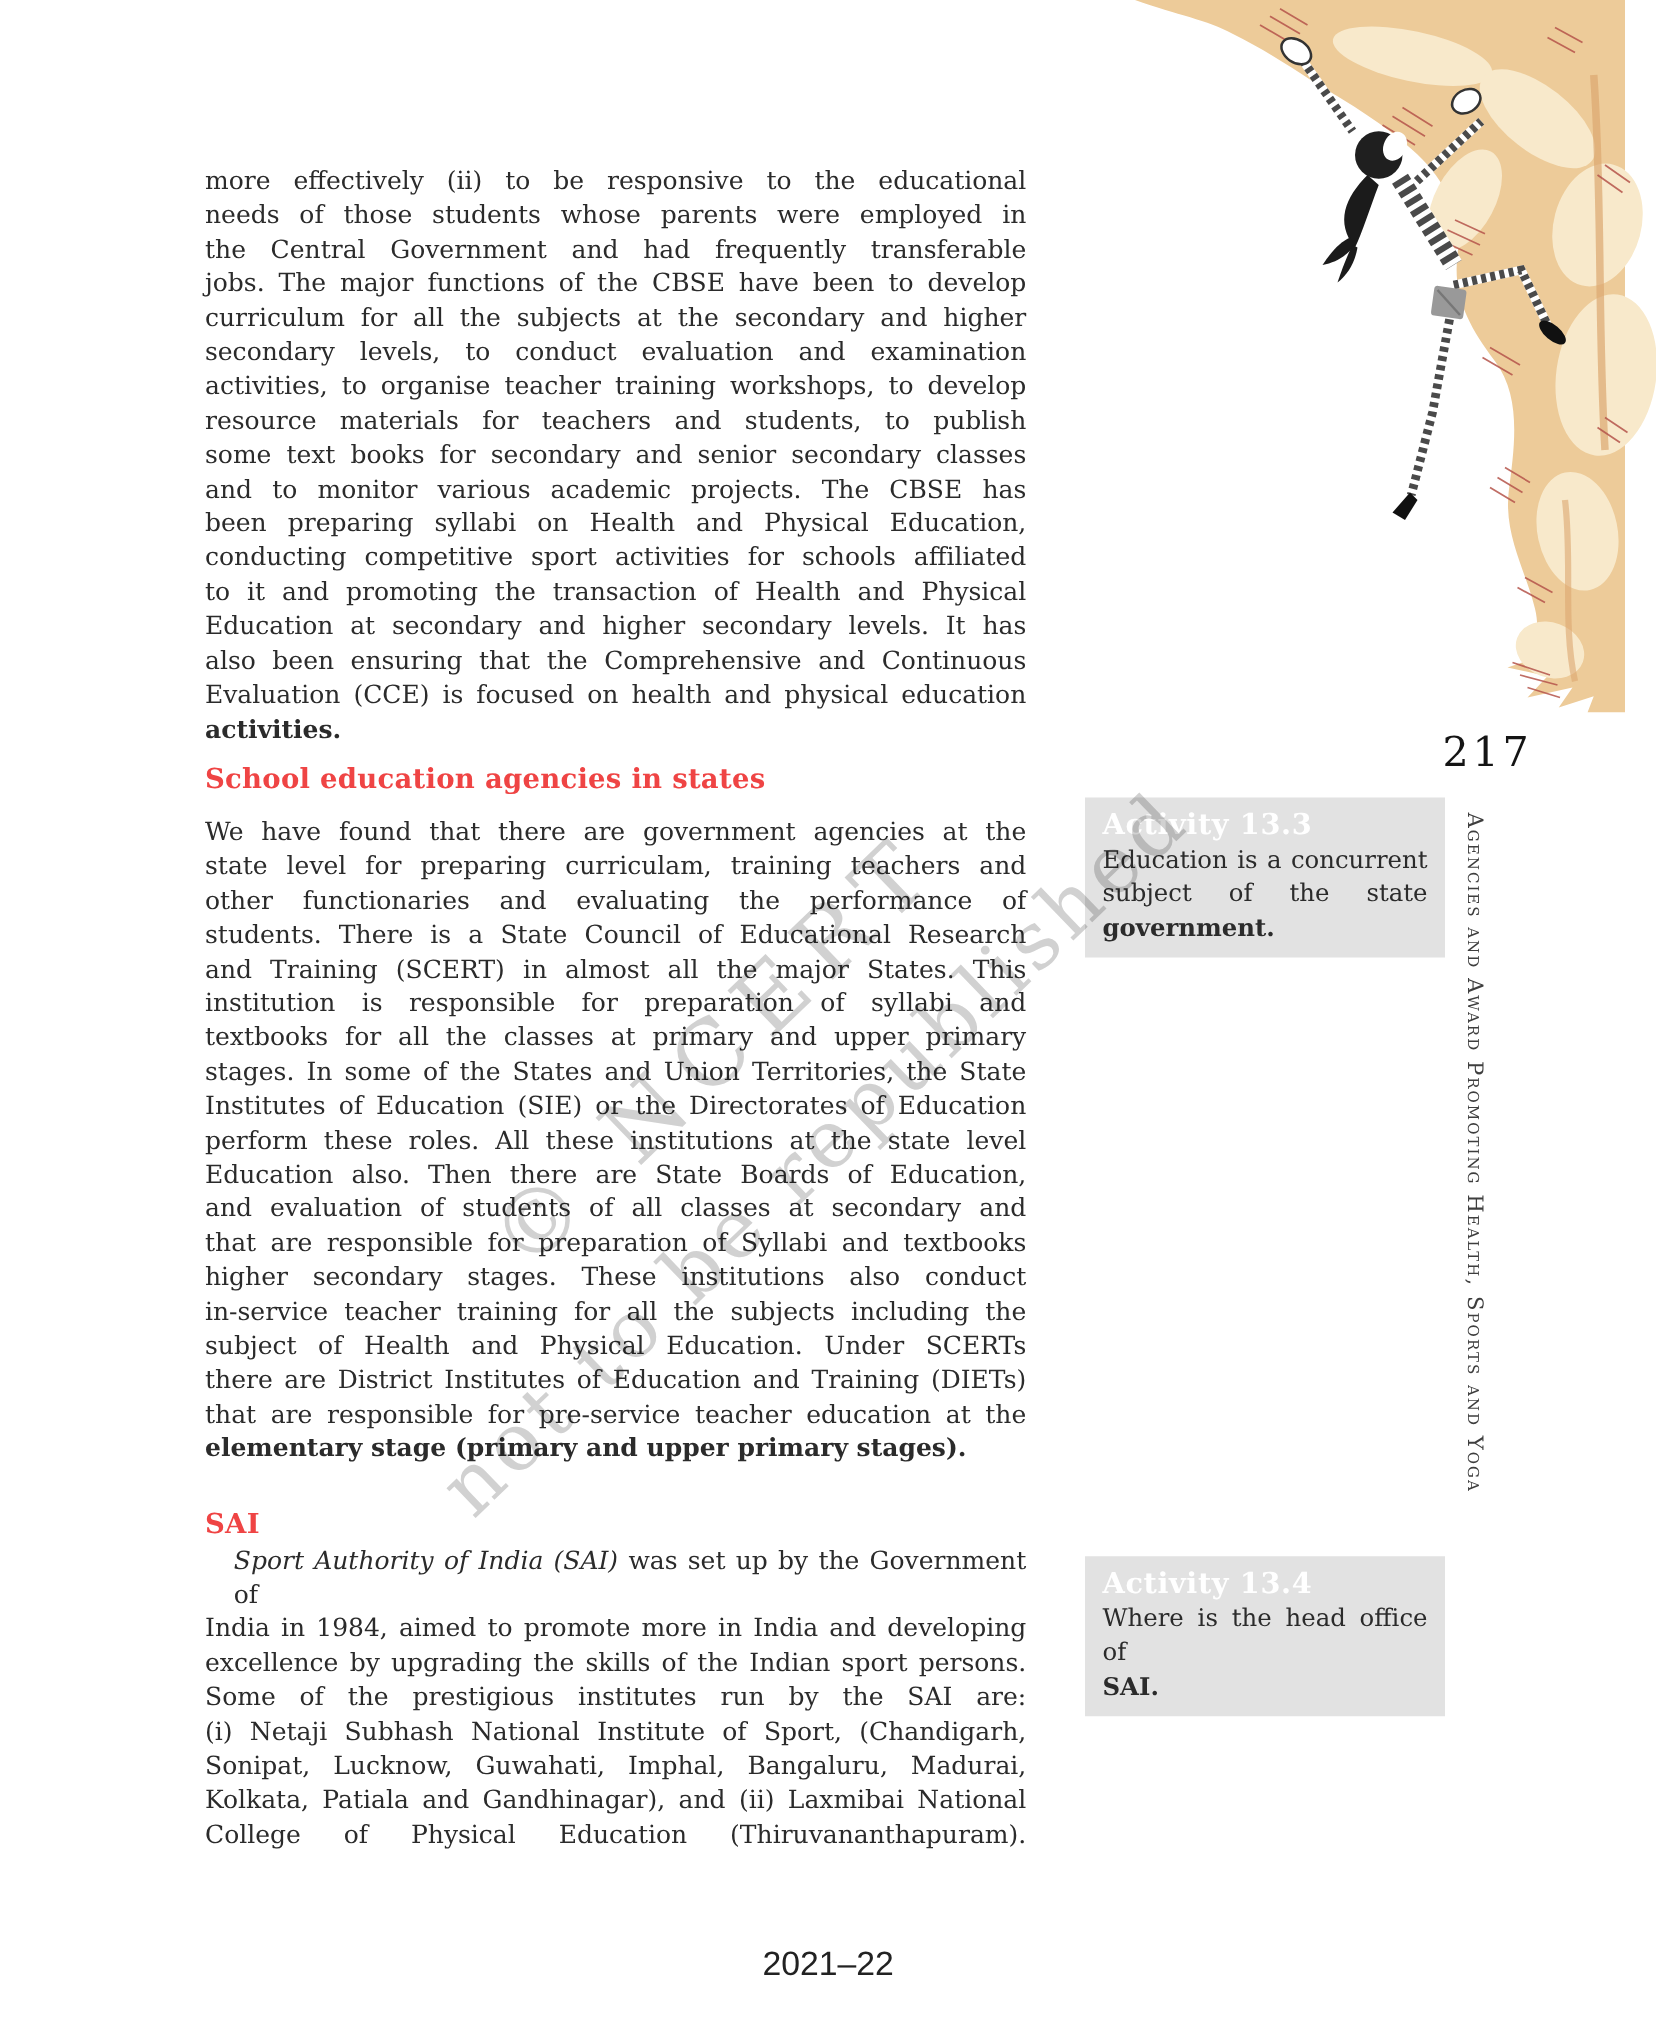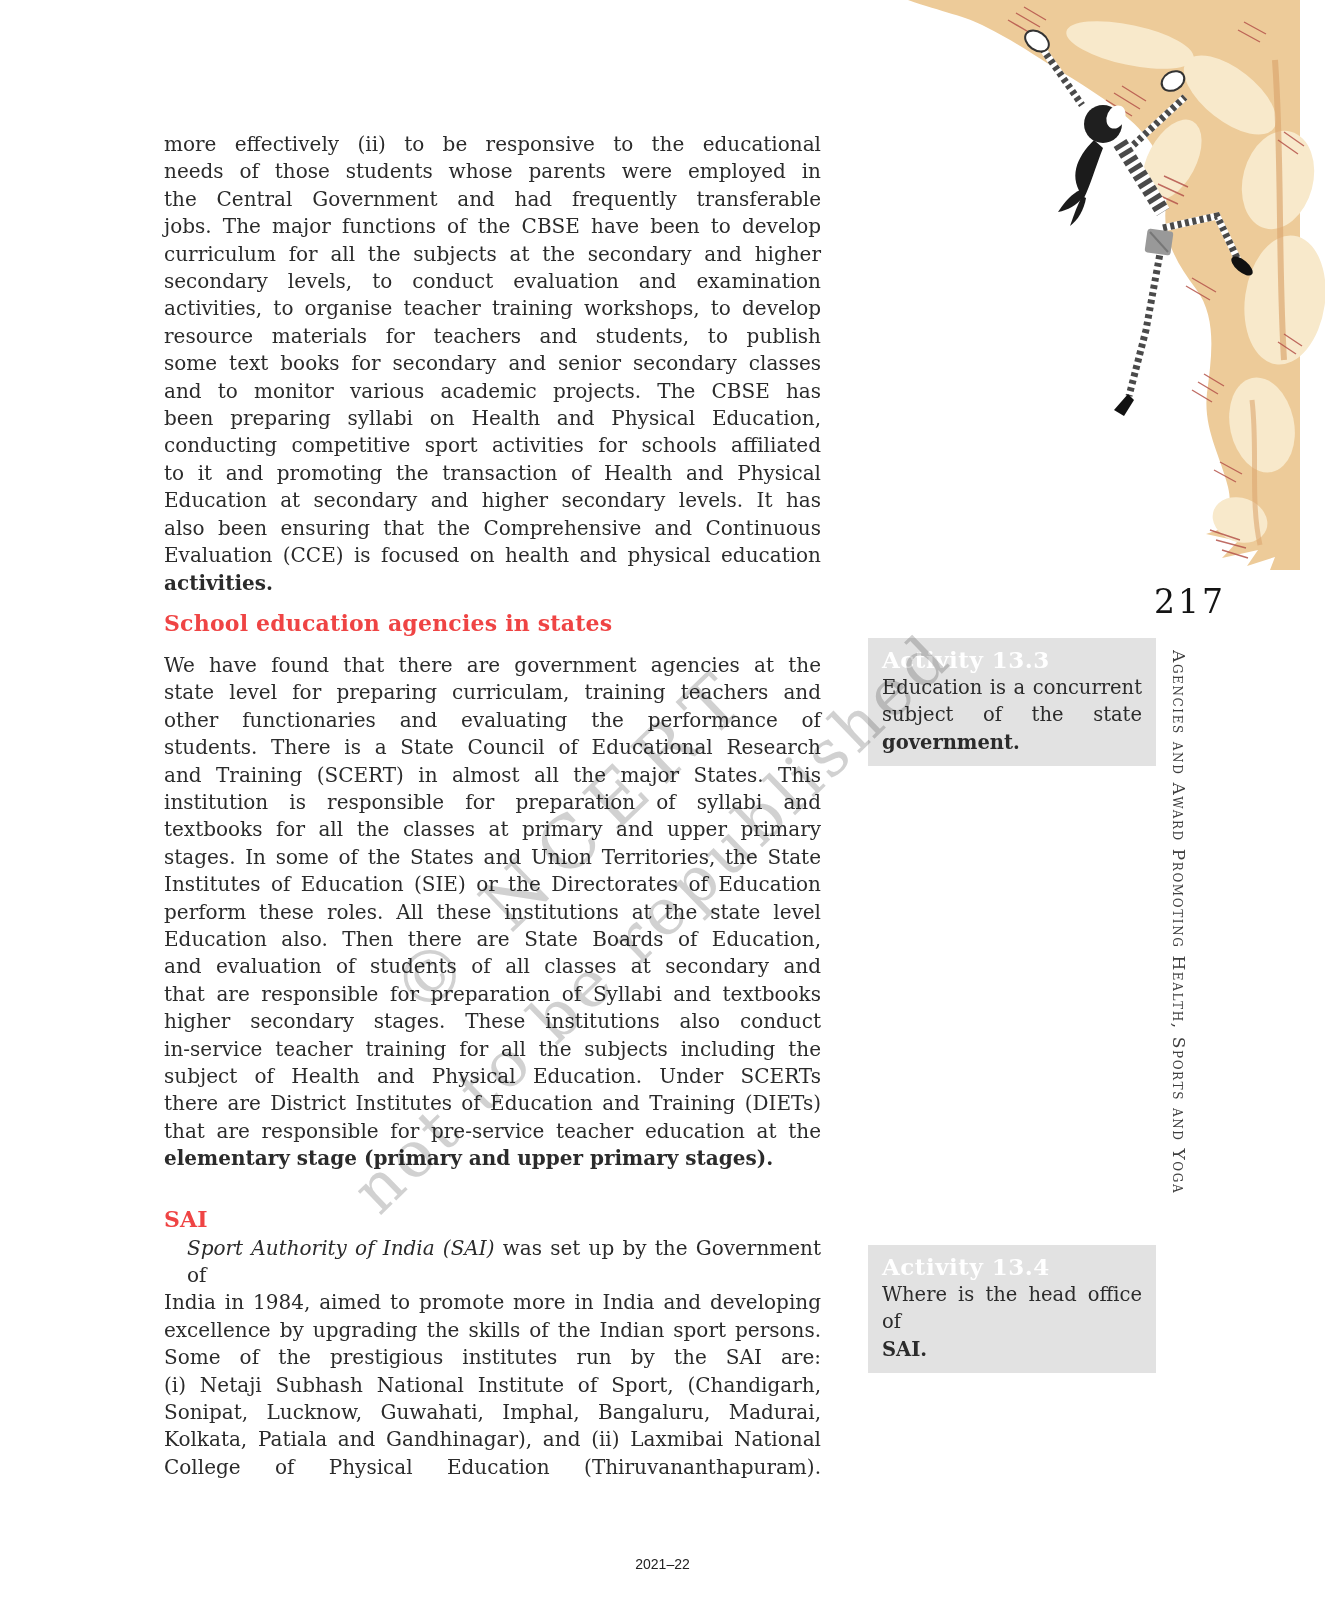--- a/index.html
+++ b/index.html
@@ -42,21 +42,21 @@
     font-size:33px; color:#141414; letter-spacing:3px; text-align:center;
   }
   .vstrip {
     position:absolute; left:1169px; top:650px; height:620px;
     writing-mode:vertical-rl; text-orientation:mixed; white-space:nowrap;
     font-variant:small-caps; font-size:17px; letter-spacing:1.6px; color:#3e3e3e;
   }
   .footer {
     position:absolute; left:0; top:1556px; width:1325px; text-align:center;
     font-family:"Liberation Sans","DejaVu Sans",sans-serif;
-    font-size:14px; color:#222222;
+    font-size:27px; color:#222222;
   }
   
   .watermark {
     position:absolute; left:10px; top:450px; width:1200px; height:860px;
     display:flex; flex-direction:column; align-items:center; justify-content:center;
     transform:rotate(-44deg); color:#c9c9c9; mix-blend-mode:multiply;
     pointer-events:none; opacity:0.85;
   }
   .wm1 { font-size:72px; letter-spacing:14px; white-space:nowrap; }
   .wm2 { font-size:64px; letter-spacing:5px; margin-top:36px; white-space:nowrap; }

